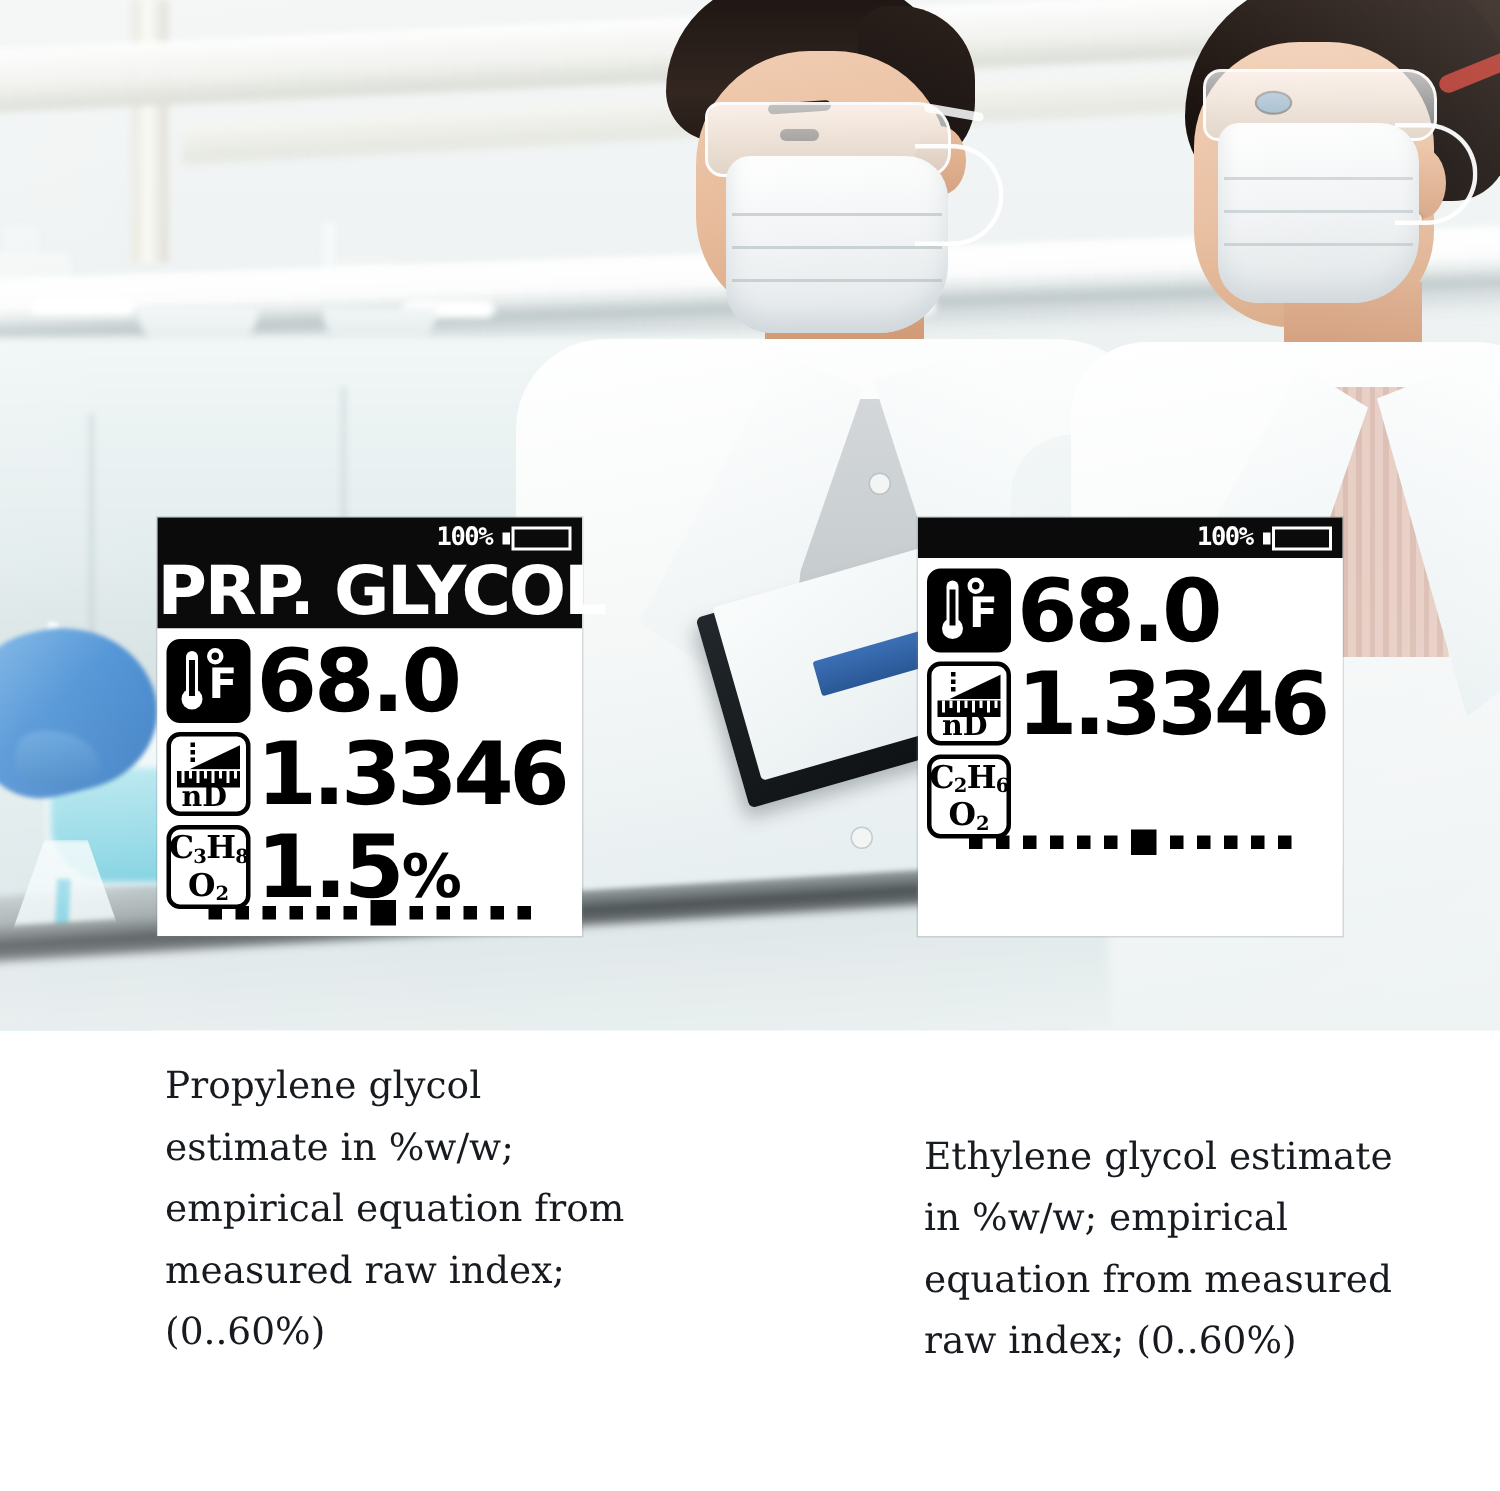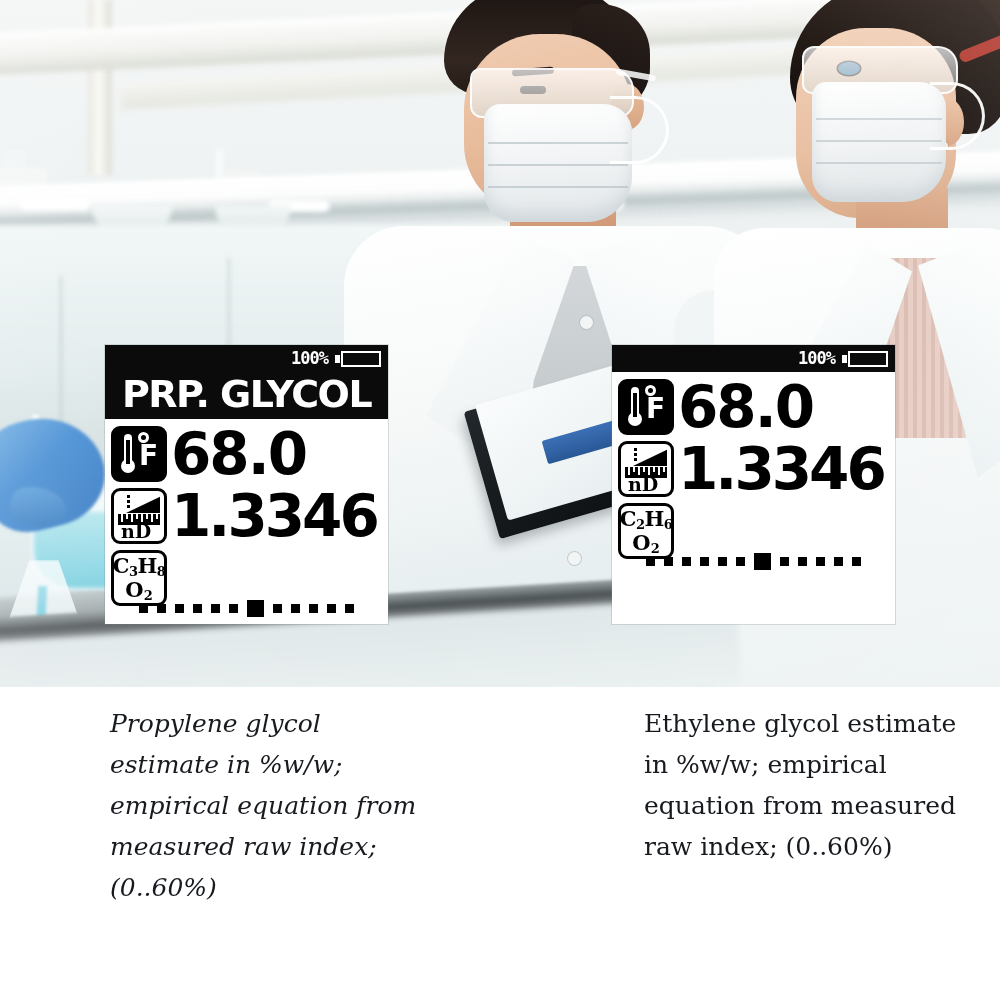--- a/index.html
+++ b/index.html
@@ -443,21 +443,21 @@
   .batt-shell{
     position:absolute;right:0;top:0;width:40px;height:16px;
     border:2px solid #ffffff;box-sizing:border-box;
   }
   .batt-nub{
     position:absolute;left:0;top:4px;width:5px;height:8px;background:#ffffff;
   }
   .lcd-title{
     background:#0b0b0b;color:#ffffff;
     font-family:"DejaVu Sans","Liberation Sans",sans-serif;
-    font-weight:bold;font-size:38px;line-height:44px;
+    font-weight:bold;font-size:45px;line-height:44px;
     height:47px;
     text-align:center;letter-spacing:-1.5px;
     white-space:nowrap;
   }
   .lcd-body{
     position:relative;height:205px;background:#ffffff;
     padding:4px 0 0 6px;box-sizing:border-box;
   }
   .lcd-row{display:flex;align-items:center;height:62px;}
   .lcd-val{
@@ -546,22 +546,22 @@
   
   #captions{
     position:absolute;left:0;top:687px;width:1000px;height:307px;
     background:#ffffff;
   }
   .caption{
     position:absolute;top:16px;
     font-family:"DejaVu Serif","Liberation Serif",serif;
     font-size:25px;line-height:41px;color:#171a1f;
   }
-  #caption-left{left:110px;width:320px;font-style:italic;}
-  #caption-right{left:644px;width:320px;}
+  #caption-left{left:110px;width:320px;}
+  #caption-right{left:616px;width:320px;margin-top:47px;}
 </style>
 </head>
 <body>
 
 <div id="photo">
   <div class="bg-layer bg-base"></div>
 
   <div class="post"></div>
   <div class="shelf-top"></div>
   <div class="shelf-top2"></div>
@@ -706,20 +706,23 @@
         <div class="lcd-val v-ri">1.3346</div>
       </div>
 
       <div class="lcd-row">
         <div class="ibox">
           <span class="formula">
             <span class="l1">C<sub>3</sub>H<sub>8</sub></span>
             <span class="l2">O<sub>2</sub></span>
           </span>
         </div>
+        <div class="lcd-val v-conc">
+          <span>1.5</span><span class="pct">%</span>
+        </div>
       </div>
 
       <div class="dots">
         <span></span>
           <span></span>
           <span></span>
           <span></span>
           <span></span>
           <span></span>
         <span class="on"></span>

